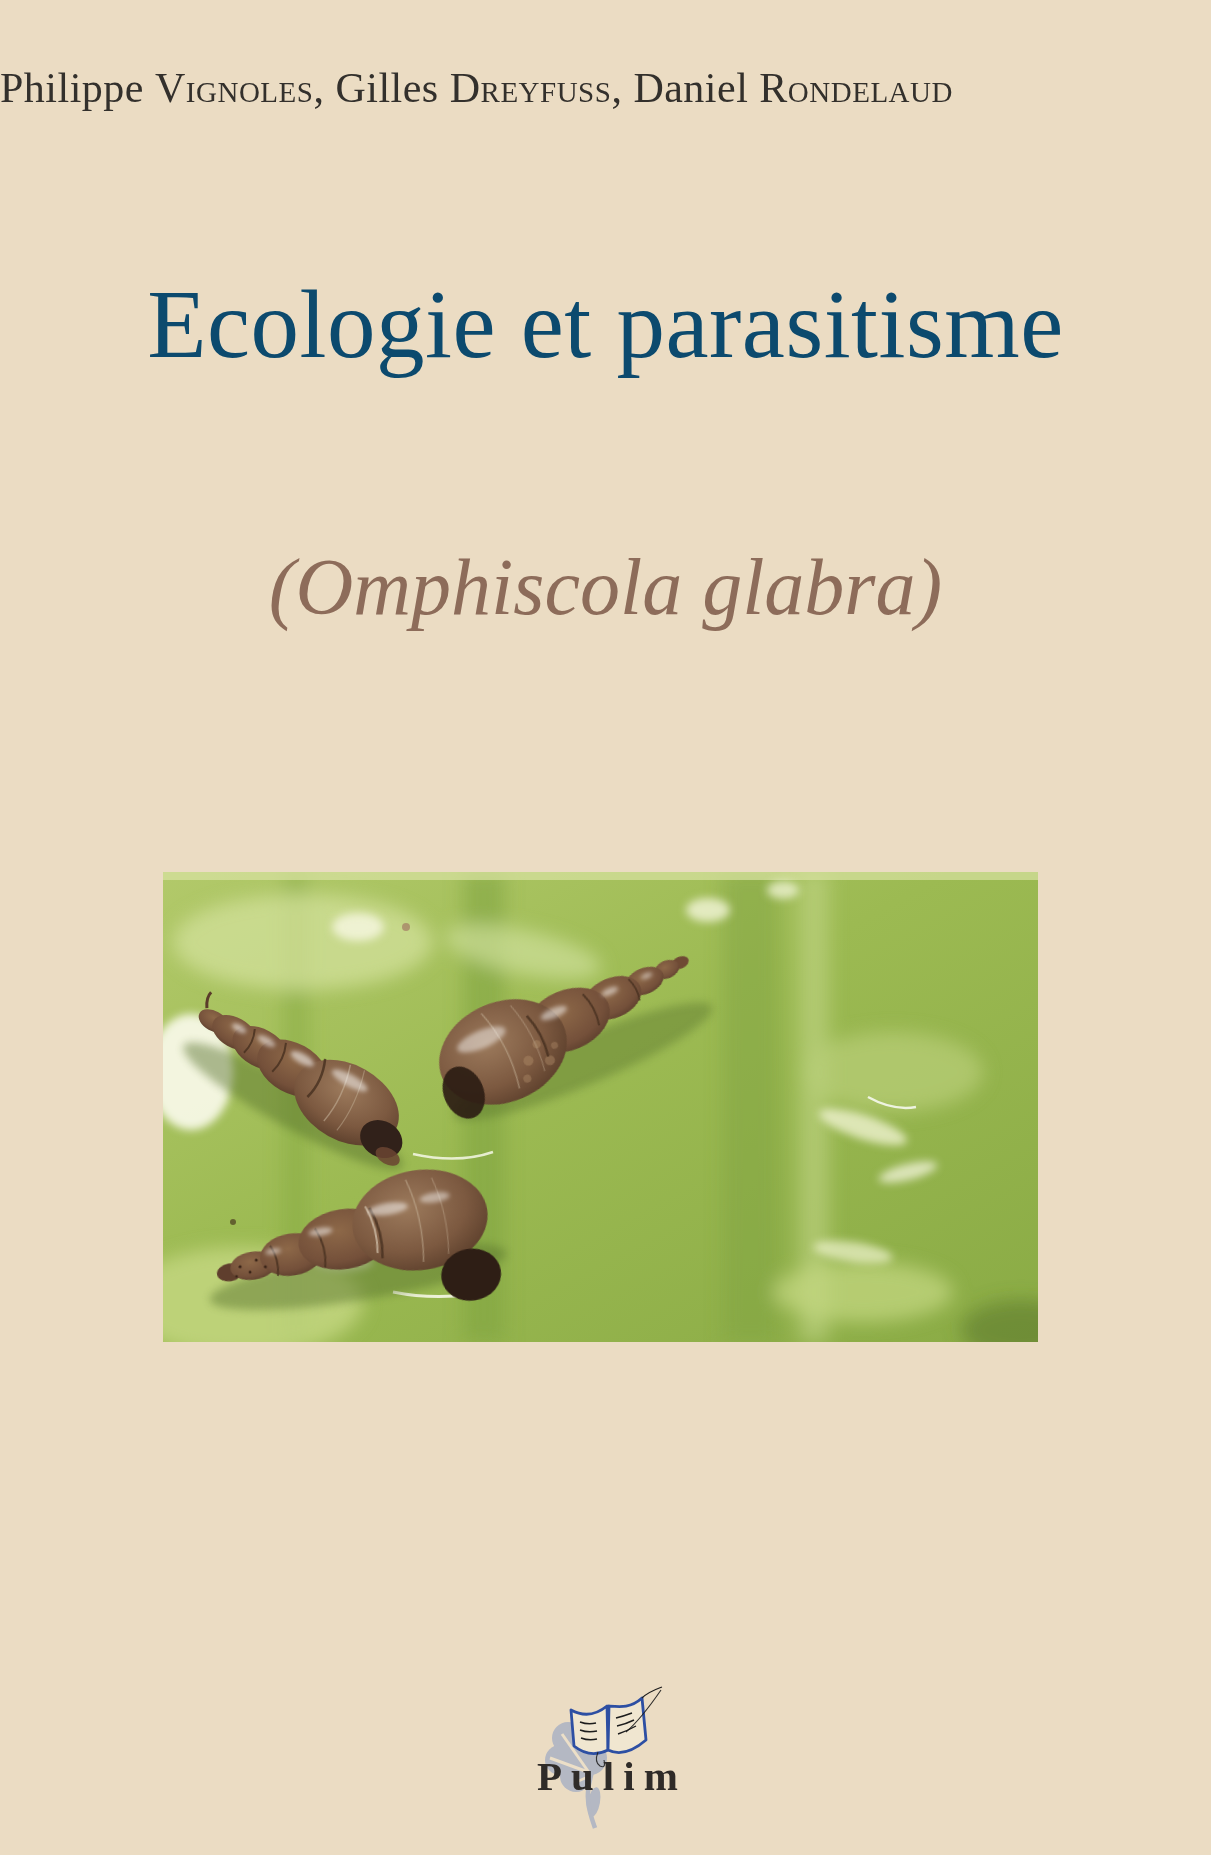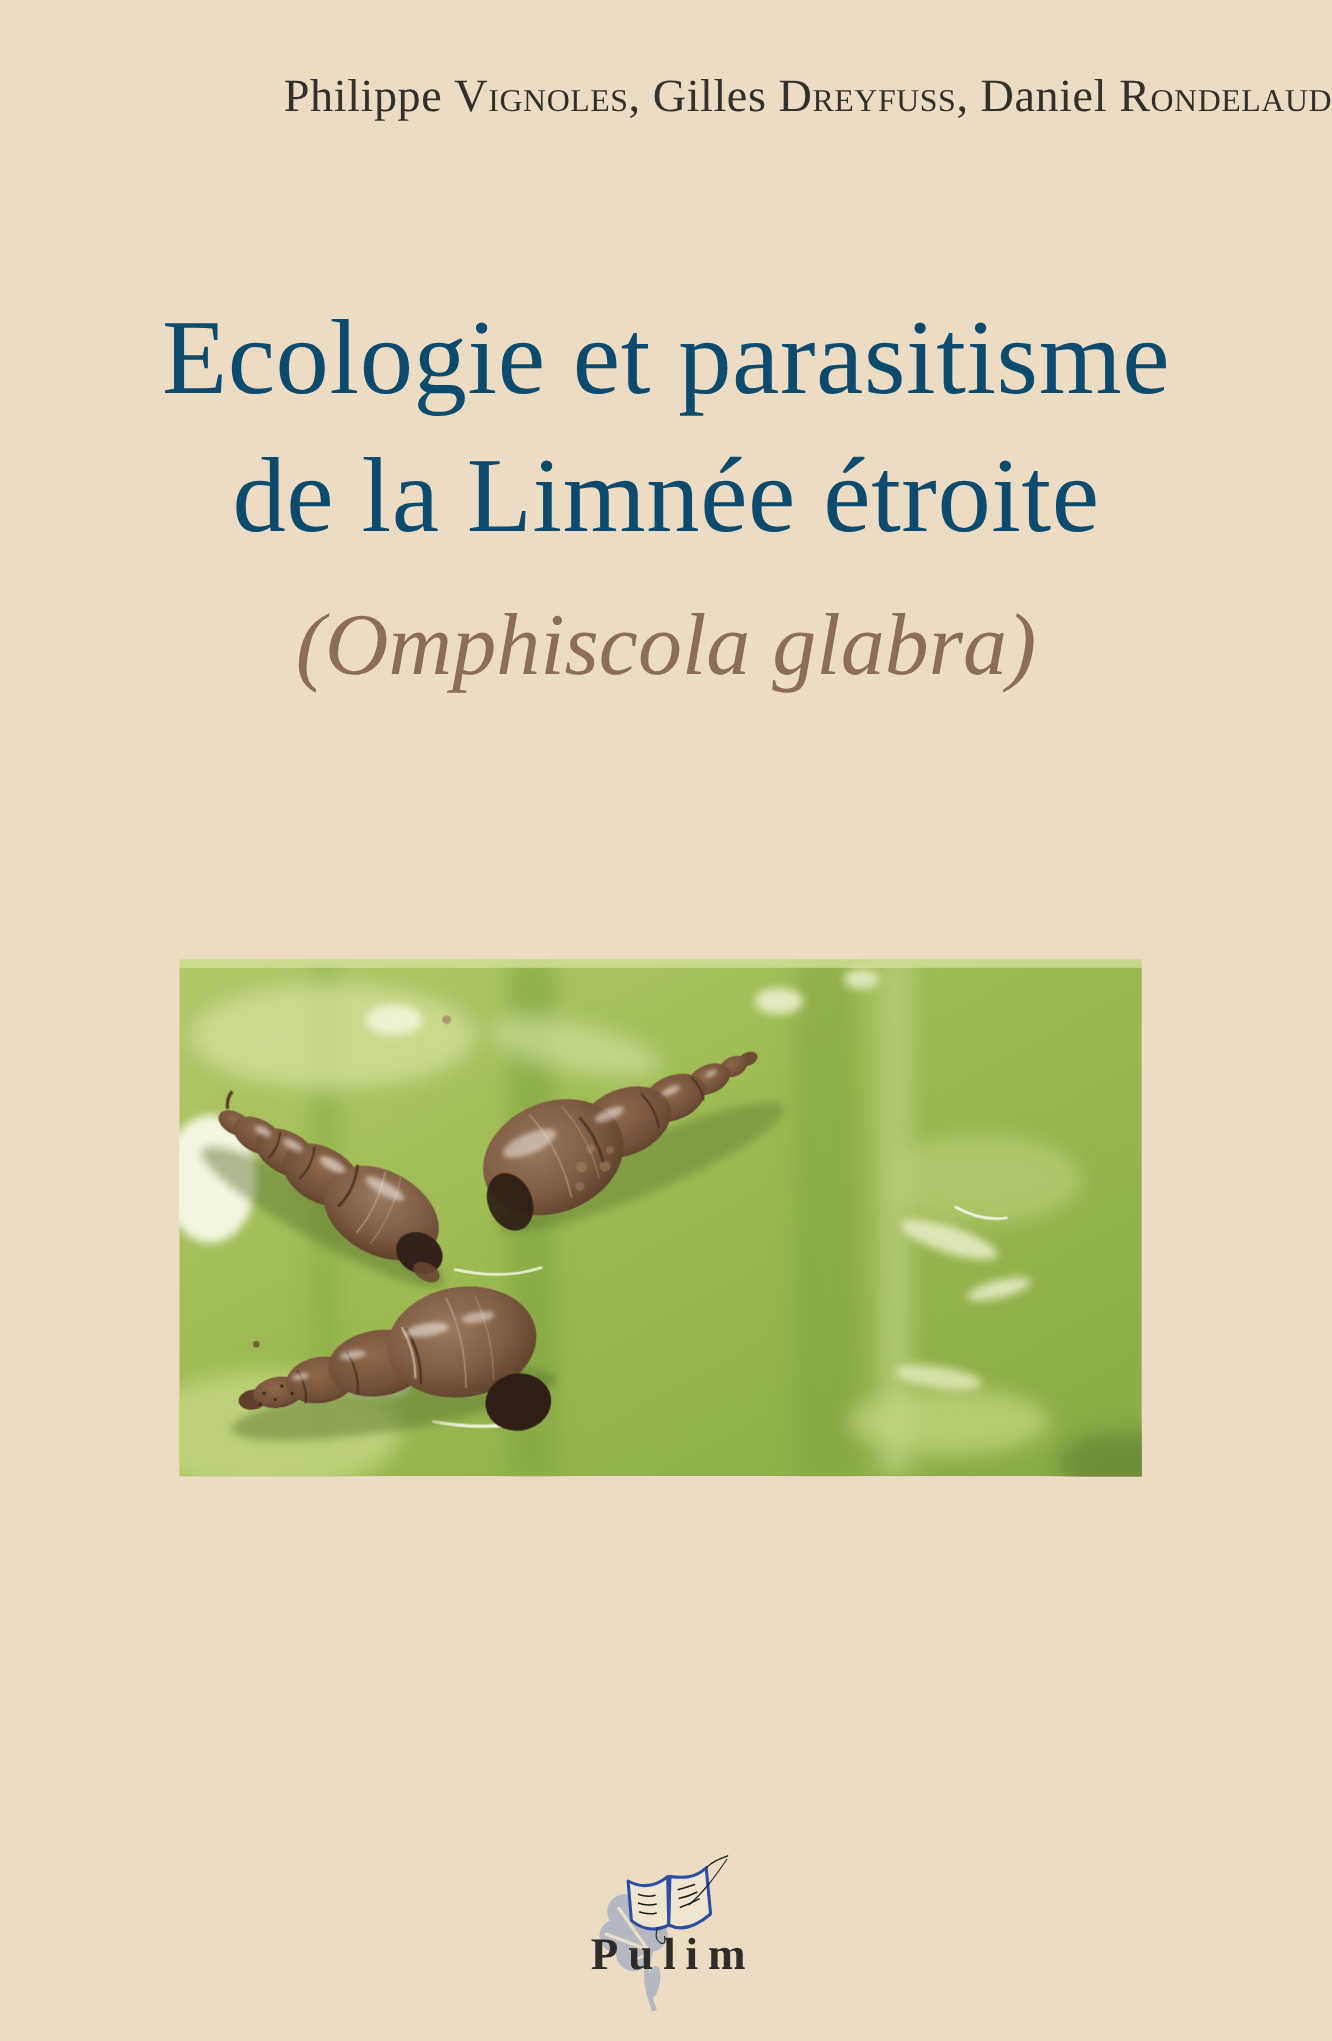--- a/index.html
+++ b/index.html
@@ -9,21 +9,21 @@
   .cover {
     position: relative;
     width: 1211px; height: 1855px;
     background: #ebdcc3;
     overflow: hidden;
     font-family: "Liberation Serif", serif;
   }
   .authors {
     position: absolute;
     top: 64px; left: 0; width: 1211px;
-    text-align: right;
+    text-align: left;
     font-size: 42px;
     color: #33302c;
     letter-spacing: 0.5px;
     white-space: nowrap;
   }
   .authors .sc { font-variant: small-caps; }
   .title {
     position: absolute;
     top: 262px; left: 0; width: 1211px;
     margin: 0;
@@ -71,21 +71,20 @@
 <body>
 
 <div class="cover">
 
   <div class="authors">
     <span>Philippe </span><span class="sc">Vignoles</span><span>, Gilles </span><span class="sc">Dreyfuss</span><span>, Daniel </span><span class="sc">Rondelaud</span>
   </div>
 
   <h1 class="title">
     <span class="tline">Ecologie et parasitisme</span>
-    <span class="tline">de la Limnée étroite</span>
   </h1>
 
   <div class="subtitle">(Omphiscola glabra)</div>
 
   <figure class="photo" aria-label="Three Omphiscola glabra mud snails on a wet green leaf">
     <svg viewBox="0 0 875 470" xmlns="http://www.w3.org/2000/svg">
       <defs>
         <linearGradient id="leafG" x1="0" y1="0" x2="1" y2="1">
           <stop offset="0" stop-color="#b2c96a"></stop>
           <stop offset="0.45" stop-color="#9cba52"></stop>

